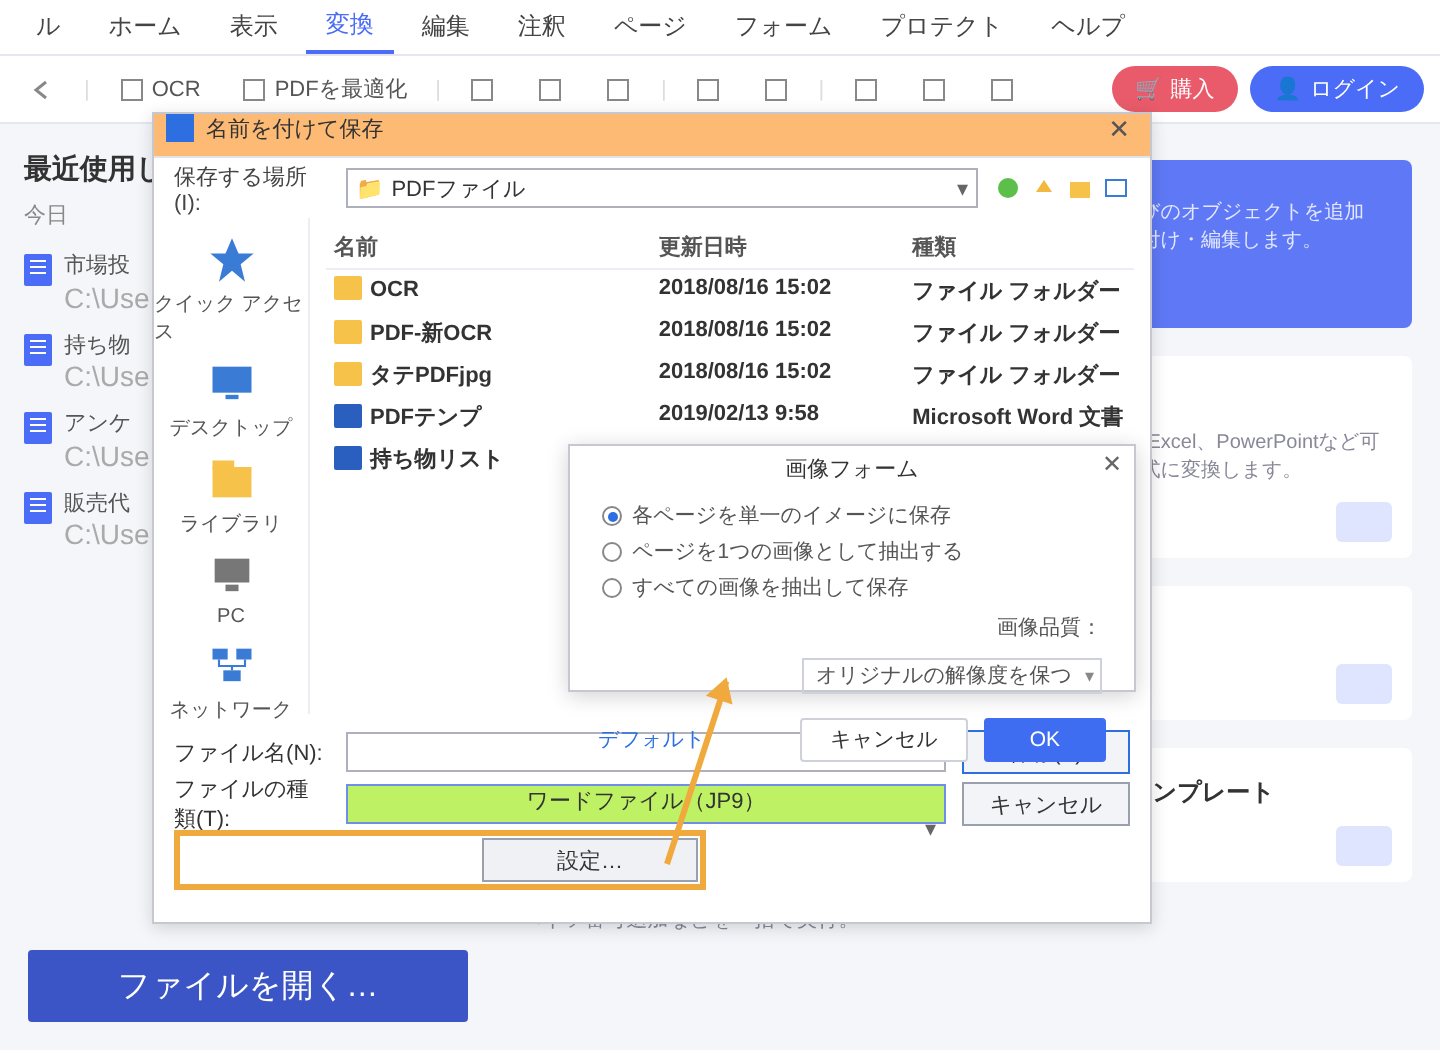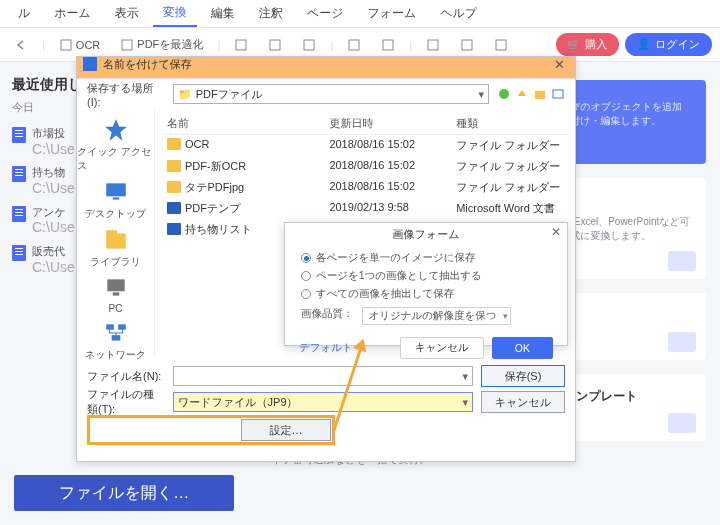--- a/index.html
+++ b/index.html
@@ -49,47 +49,47 @@
 .nav-icons span { width: 14px; height: 14px; }
 
 .dlg-body { display: flex; height: 248px; }
 .places { width: 78px; border-right: 1px solid #eceef3; display: flex; flex-direction: column; align-items: center; padding: 6px 0; gap: 2px; }
 .place { display: flex; flex-direction: column; align-items: center; gap: 2px; font-size: 10px; color: #555; padding: 2px 0; width: 100%; }
 .place .pic { width: 30px; height: 26px; }
 .pic.star svg, .pic.desk svg, .pic.lib svg, .pic.pc svg, .pic.net svg { width: 100%; height: 100%; }
 
 .filepane { flex: 1; padding: 4px 8px; font-size: 11px; }
 .fhdr { display: flex; color: #555; border-bottom: 1px solid #eceef3; }
-.fhdr div, .frow div { padding: 3px 4px; }
+.fhdr div, .frow div { padding: 3px 4px; font-weight: bold; }
 .c-name { flex: 1.3; } .c-date { flex: 1; } .c-type { flex: 0.9; }
 .frow { display: flex; }
 .fico { width: 14px; height: 12px; display: inline-block; margin-right: 4px; vertical-align: -2px; }
 .fico.folder { background: #f6c24a; border-radius: 1px; }
 .fico.word { background: #2a5fc0; border-radius: 1px; }
 
 .dlg-bottom { padding: 6px 10px; }
 .brow { display: flex; align-items: center; gap: 8px; height: 26px; }
 .brow .blbl { width: 78px; font-size: 11px; text-align: left; }
 .brow .bctl { flex: 1; height: 20px; border: 1px solid #aeb0bb; font-size: 11px; padding: 0 4px; display: flex; align-items: center; background: #fff; }
-.brow .bctl.sel { background: #fef9c3; border-color: #6f8ee8; }
+.brow .bctl.sel { background: #bef264; border-color: #6f8ee8; flex-direction: column; }
 .bbtn { width: 84px; height: 22px; border: 1px solid #9aa0b0; background: #f3f4f8; font-size: 11px; display: flex; align-items: center; justify-content: center; }
 .bbtn.primary { border: 1.5px solid #2d6fe0; }
 .settings-wrap { height: 30px; display: flex; align-items: center; }
-.settings-btn { margin-left: 150px; width: 90px; height: 22px; border: 1px solid #9aa0b0; background: #f0f1f5; font-size: 11px; display: flex; align-items: center; justify-content: center; }
+.settings-btn { margin-left: 150px; width: 108px; height: 22px; border: 1px solid #9aa0b0; background: #f0f1f5; font-size: 11px; display: flex; align-items: center; justify-content: center; }
 .settings-box { border: 3px solid #f0a93c; padding: 1px; display: inline-block; }
 
 
 .dlg-img { position: absolute; left: 284px; top: 222px; width: 284px; height: 124px; background: #fff; border: 1px solid #c6c8d0; box-shadow: 0 2px 10px rgba(0,0,0,.18); z-index: 20; }
 .dlg-img .ihdr { height: 22px; display: flex; align-items: center; justify-content: center; position: relative; font-size: 11px; }
 .dlg-img .ihdr .close { position: absolute; right: 6px; top: 2px; font-size: 12px; color: #666; }
 .dlg-img .ibody { padding: 4px 16px; font-size: 10.5px; color: #555; }
 .radio-row { display: flex; align-items: center; gap: 5px; padding: 2px 0; }
 .radio-row .rb { width: 10px; height: 10px; border: 1px solid #888; border-radius: 50%; display: inline-flex; align-items: center; justify-content: center; }
 .radio-row .rb.on::after { content: ""; width: 5px; height: 5px; border-radius: 50%; background: #2d6fe0; }
-.qlrow { display: flex; align-items: flex-start; gap: 8px; margin-top: 4px; }
+.qlrow { display: flex; align-items: flex-end; gap: 8px; margin-top: 4px; flex-direction: column; }
 .qlrow .qsel { border: 1px solid #cfd1da; height: 18px; padding: 0 14px 0 6px; font-size: 10.5px; display: flex; align-items: center; position: relative; }
 .qlrow .qsel::after { content: "▾"; position: absolute; right: 3px; font-size: 9px; color: #888; }
 .dlg-img .ifoot { display: flex; align-items: center; justify-content: flex-end; gap: 8px; padding: 8px 14px; }
 .dlg-img .ifoot .def { margin-right: auto; color: #2d6fe0; font-size: 10.5px; }
 .mbtn { height: 22px; padding: 0 14px; font-size: 10.5px; border: 1px solid #cfd1da; background: #fff; display: flex; align-items: center; border-radius: 2px; }
 .mbtn.ok { background: #3f6df1; color: #fff; border-color: #3f6df1; padding: 0 22px; }
 
 .arrow { position: absolute; left: 332px; top: 336px; width: 3px; height: 96px; background: #f0a93c; z-index: 25; transform: rotate(18deg); transform-origin: bottom; }
 .arrow::before { content: ""; position: absolute; top: -2px; left: -6px; width: 0; height: 0; border-left: 7px solid transparent; border-right: 7px solid transparent; border-bottom: 12px solid #f0a93c; }
 
@@ -100,20 +100,21 @@
 
 <div class="topbar">
   <span class="menu-item">ル</span>
   <span class="menu-item">ホーム</span>
   <span class="menu-item">表示</span>
   <span class="menu-item active">変換</span>
   <span class="menu-item">編集</span>
   <span class="menu-item">注釈</span>
   <span class="menu-item">ページ</span>
   <span class="menu-item">フォーム</span>
+  <span class="menu-item">プロテクト</span>
   <span class="menu-item">ヘルプ</span>
 </div>
 
 <div class="toolbar">
   <span class="tbtn">
       <svg width="14" height="14">
         <path d="M9 3 L4 7 L9 11" fill="none" stroke="#888" stroke-width="1.5"></path>
       </svg>
     </span>
   <span style="color:#ddd">|</span>

